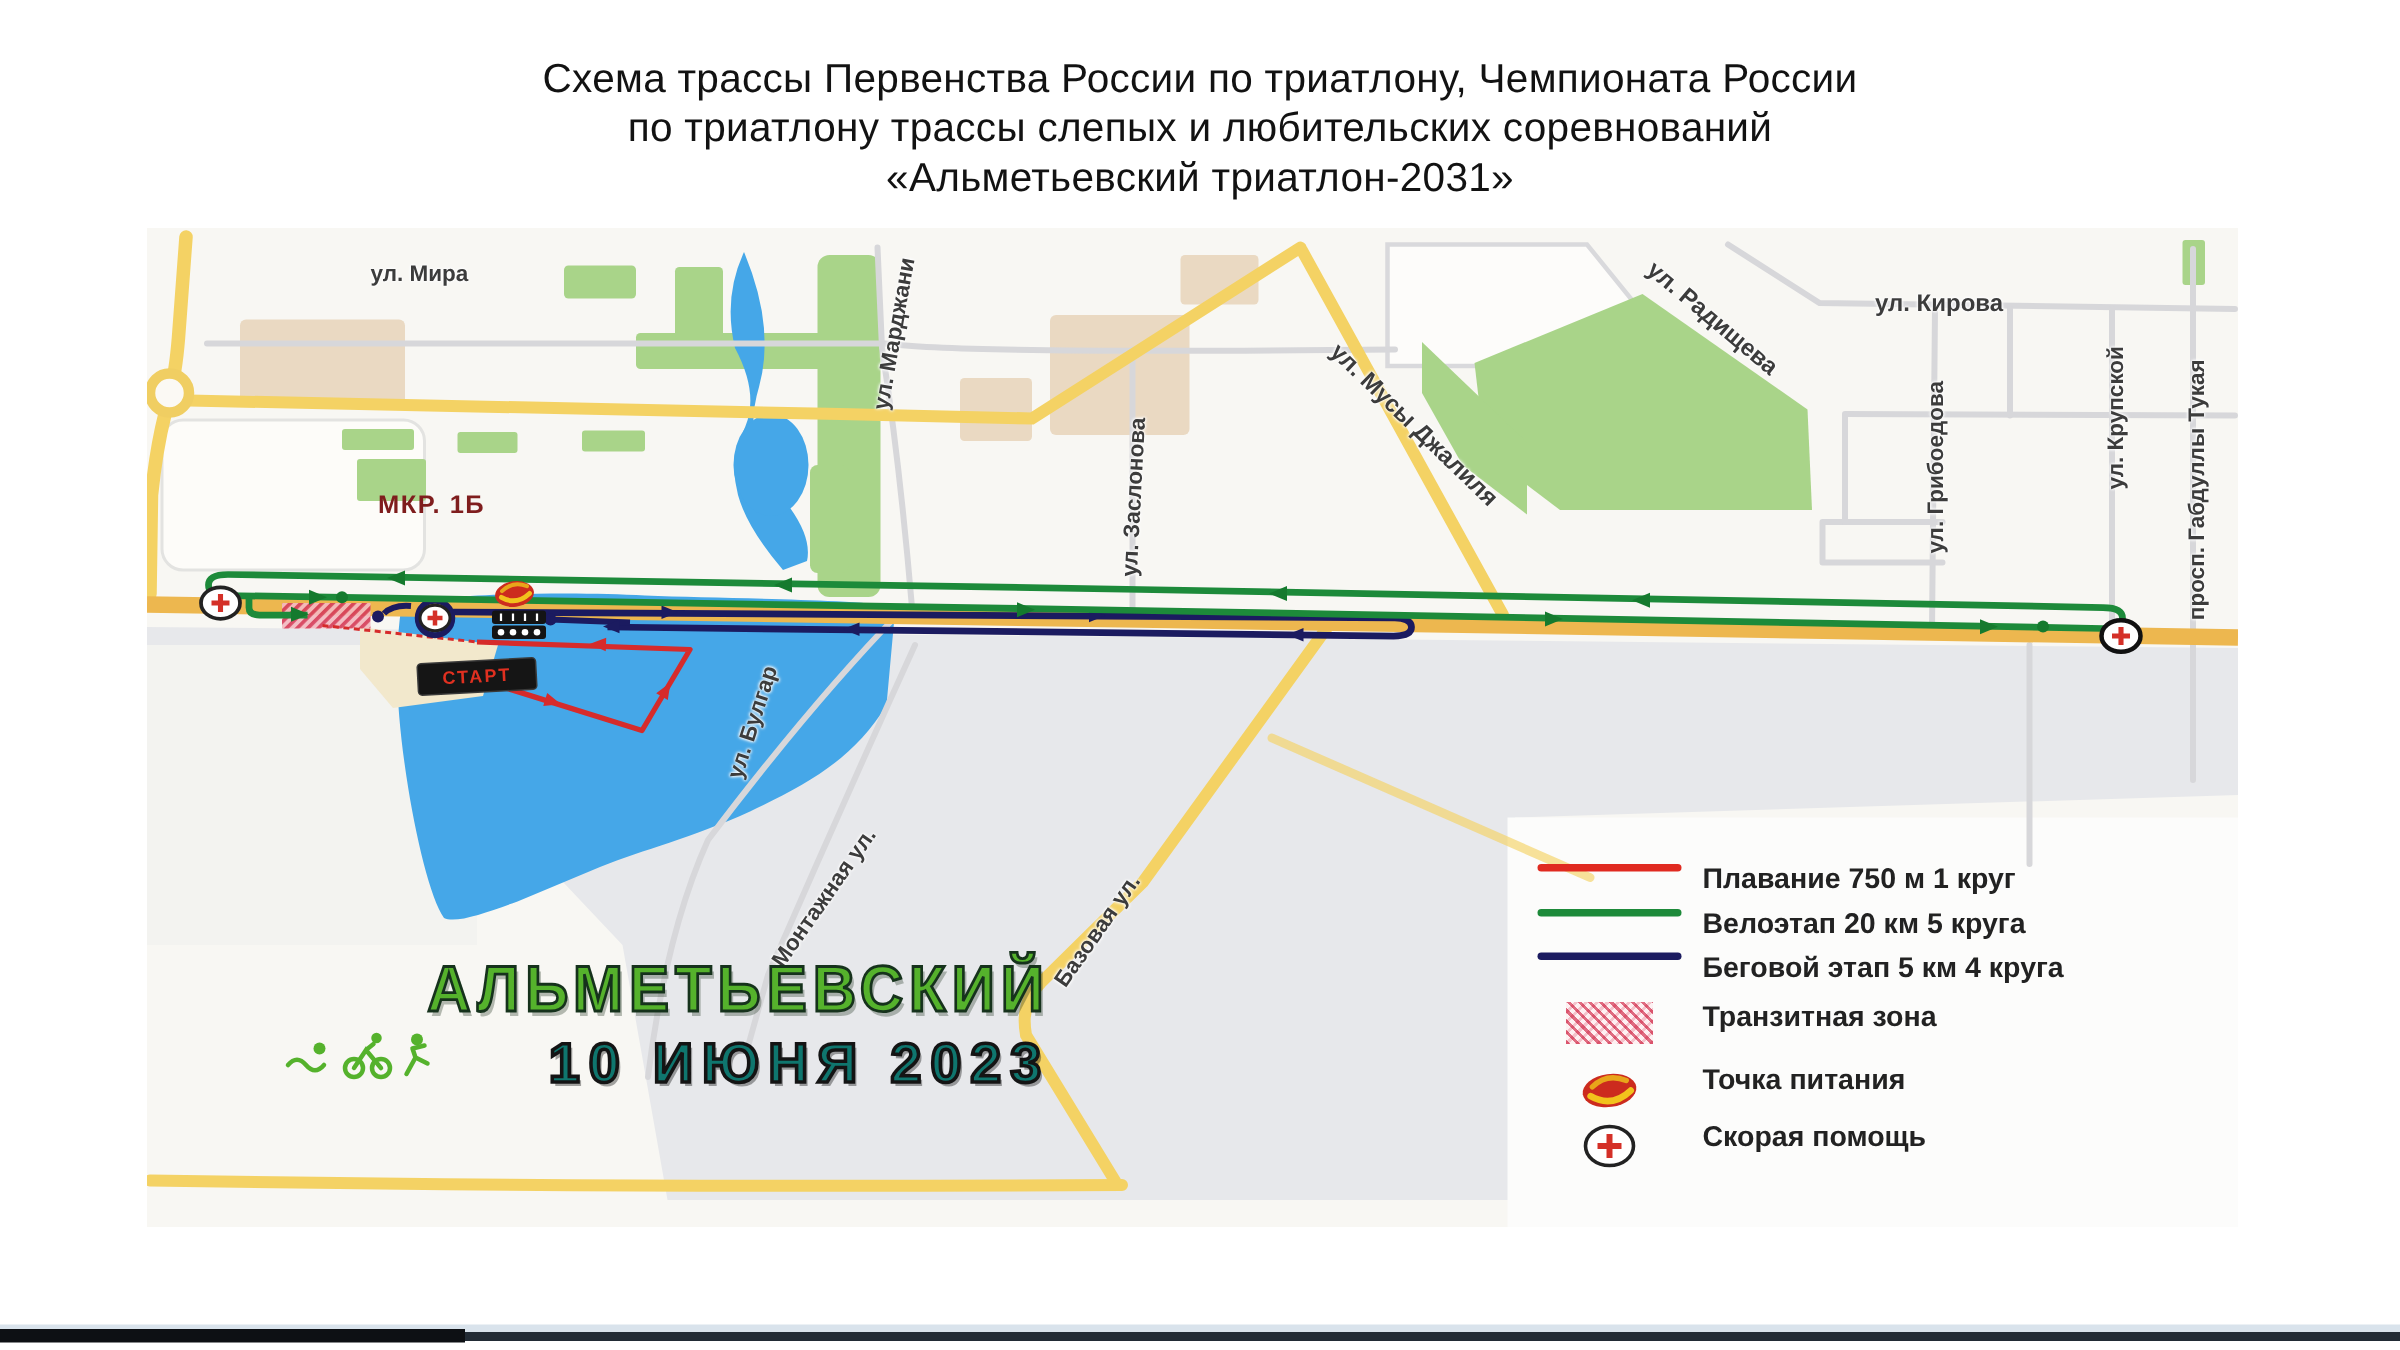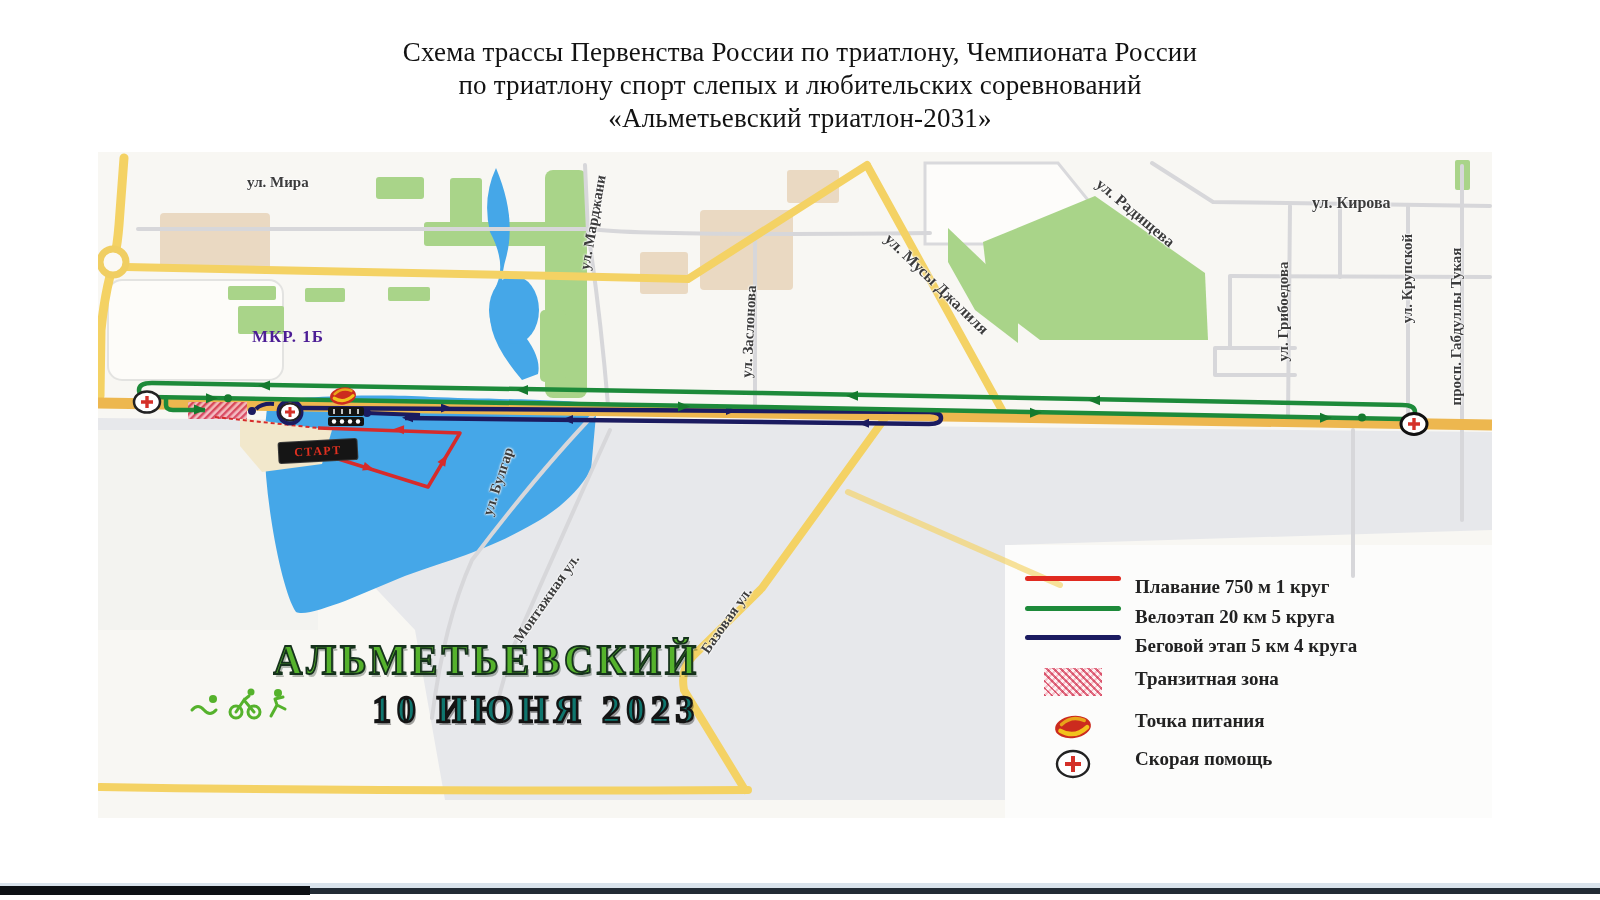--- a/index.html
+++ b/index.html
@@ -1,28 +1,28 @@
 <!DOCTYPE html>
 <html><head>
 <meta charset="utf-8">
 <style>
   html,body{margin:0;padding:0;background:#fff;width:1600px;height:900px;overflow:hidden;
     font-family:"Liberation Sans","DejaVu Sans",sans-serif;}
   .abs{position:absolute;}
-  #stage{position:relative;width:1540px;height:900px;background:#fff;font-family:Liberation Serif, serif;}
+  #stage{position:relative;width:1540px;height:900px;background:#fff;}
 
   
   #title{left:0;top:36px;width:1600px;text-align:center;color:#121212;
     font-size:27px;line-height:33px;font-weight:400;letter-spacing:.2px;}
 
   
   .street{position:absolute;color:#3c3c3c;font-size:15px;font-weight:600;white-space:nowrap;
     text-shadow:0 0 2px #fff,0 0 2px #fff,0 0 3px #fff;transform-origin:center;}
   .street.big{font-size:16px;}
-  #lbl-mkr{color:#4c1d95;font-size:17px;font-weight:700;letter-spacing:1px;text-shadow:none;text-align:right;}
+  #lbl-mkr{color:#7f1d1d;font-size:17px;font-weight:700;letter-spacing:1px;text-shadow:none;text-align:right;}
 
   
   #start-sign{left:279px;top:441px;width:78px;height:20px;background:#151515;border-radius:2px;
     transform:rotate(-3deg);display:flex;align-items:center;justify-content:center;
     color:#e03020;font-size:12px;font-weight:700;letter-spacing:1.5px;box-shadow:0 0 0 1px #3a3a3a;}
 
   
   #legend{left:1010px;top:568px;width:420px;}
   .lg-row{position:absolute;left:0;height:30px;display:flex;align-items:flex-start;}
   .lg-swatch{width:125px;display:flex;justify-content:center;align-items:center;}
@@ -213,31 +213,31 @@
       </g>
       <g transform="translate(1414,424)">
         <ellipse rx="13" ry="10.5" fill="#fff" stroke="#111" stroke-width="3"></ellipse>
         <path d="M-6,0 H6 M0,-6 V6" stroke="#d43028" stroke-width="3.4"></path>
       </g>
     </g>
   </svg>
 
   <div id="title" class="abs">
     <div>Схема трассы Первенства России по триатлону, Чемпионата России</div>
-    <div>по триатлону спорт слепых и любительских соревнований</div>
+    <div>по триатлону трассы слепых и любительских соревнований</div>
     <div>«Альметьевский триатлон-2031»</div>
   </div>
 
   <div class="street" style="left:247px;top:174px;">ул. Мира</div>
   <div class="street abs" id="lbl-mkr" style="left:252px;top:327px;">МКР. 1Б</div>
   <div class="street" style="left:545px;top:214px;transform:rotate(-80deg);">ул. Марджани</div>
   <div class="street" style="left:703px;top:323px;transform:rotate(-87deg);">ул. Заслонова</div>
   <div class="street big" style="left:868px;top:275px;transform:rotate(44deg);">ул. Мусы Джалиля</div>
   <div class="street big" style="left:1087px;top:204px;transform:rotate(40deg);">ул. Радищева</div>
-  <div class="street big" style="left:1312px;top:194px;">ул. Кирова</div>
+  <div class="street big" style="left:1250px;top:194px;">ул. Кирова</div>
   <div class="street" style="left:1233px;top:303px;transform:rotate(-90deg);">ул. Грибоедова</div>
   <div class="street" style="left:1363px;top:270px;transform:rotate(-90deg);">ул. Крупской</div>
   <div class="street" style="left:1378px;top:318px;transform:rotate(-90deg);">просп. Габдуллы Тукая</div>
   <div class="street" style="left:463px;top:473px;transform:rotate(-72deg);">ул. Булгар</div>
   <div class="street" style="left:495px;top:590px;transform:rotate(-55deg);">Монтажная ул.</div>
   <div class="street" style="left:688px;top:612px;transform:rotate(-55deg);">Базовая ул.</div>
 
   <div id="start-sign" class="abs">
     <span>СТАРТ</span>
   </div>

